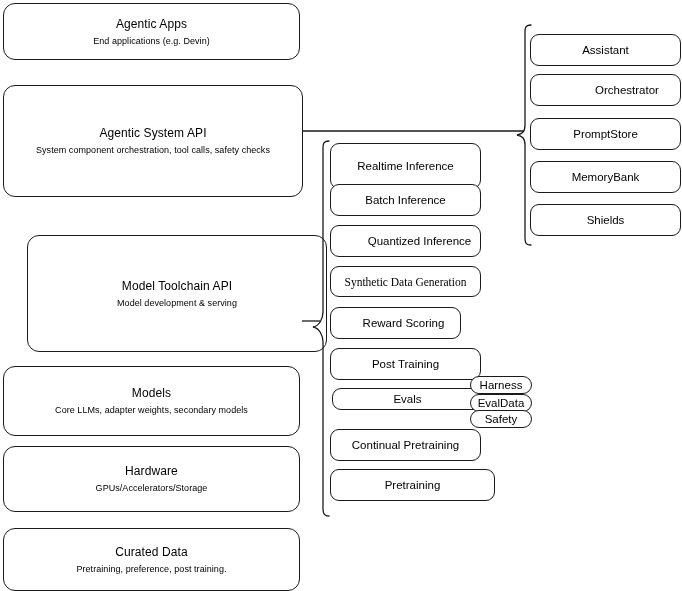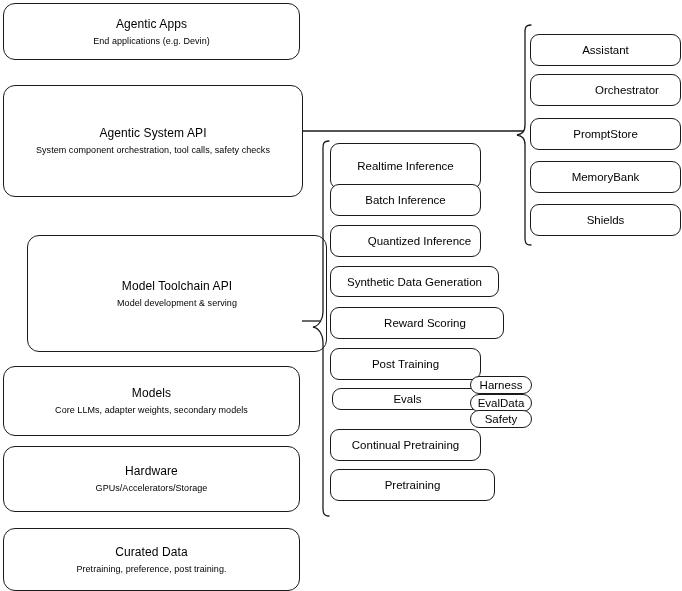--- a/index.html
+++ b/index.html
@@ -163,24 +163,24 @@
 
   <div class="small-box" style="left:330px; top:143px; width:151px; height:46px;">
     <span class="small-label">Realtime Inference</span>
   </div>
   <div class="small-box" style="left:330px; top:184px; width:151px; height:32px;">
     <span class="small-label">Batch Inference</span>
   </div>
   <div class="small-box" style="left:330px; top:225px; width:151px; height:32px;padding-left:28px;">
     <span class="small-label">Quantized Inference</span>
   </div>
-  <div class="small-box" style="left:330px; top:266px; width:169px; height:31px;">
+  <div class="small-box" style="left:330px; top:266px; width:151px; height:31px;font-family:Liberation Serif, serif;">
     <span class="small-label">Synthetic Data Generation</span>
   </div>
-  <div class="small-box" style="left:330px; top:307px; width:174px; height:32px;padding-left:16px;">
+  <div class="small-box" style="left:330px; top:307px; width:131px; height:32px;padding-left:16px;">
     <span class="small-label">Reward Scoring</span>
   </div>
   <div class="small-box" style="left:330px; top:348px; width:151px; height:32px;">
     <span class="small-label">Post Training</span>
   </div>
   <div class="small-box" style="left:332px; top:388px; width:151px; height:22px;">
     <span class="small-label">Evals</span>
   </div>
   <div class="small-box" style="left:330px; top:429px; width:151px; height:32px;">
     <span class="small-label">Continual Pretraining</span>

